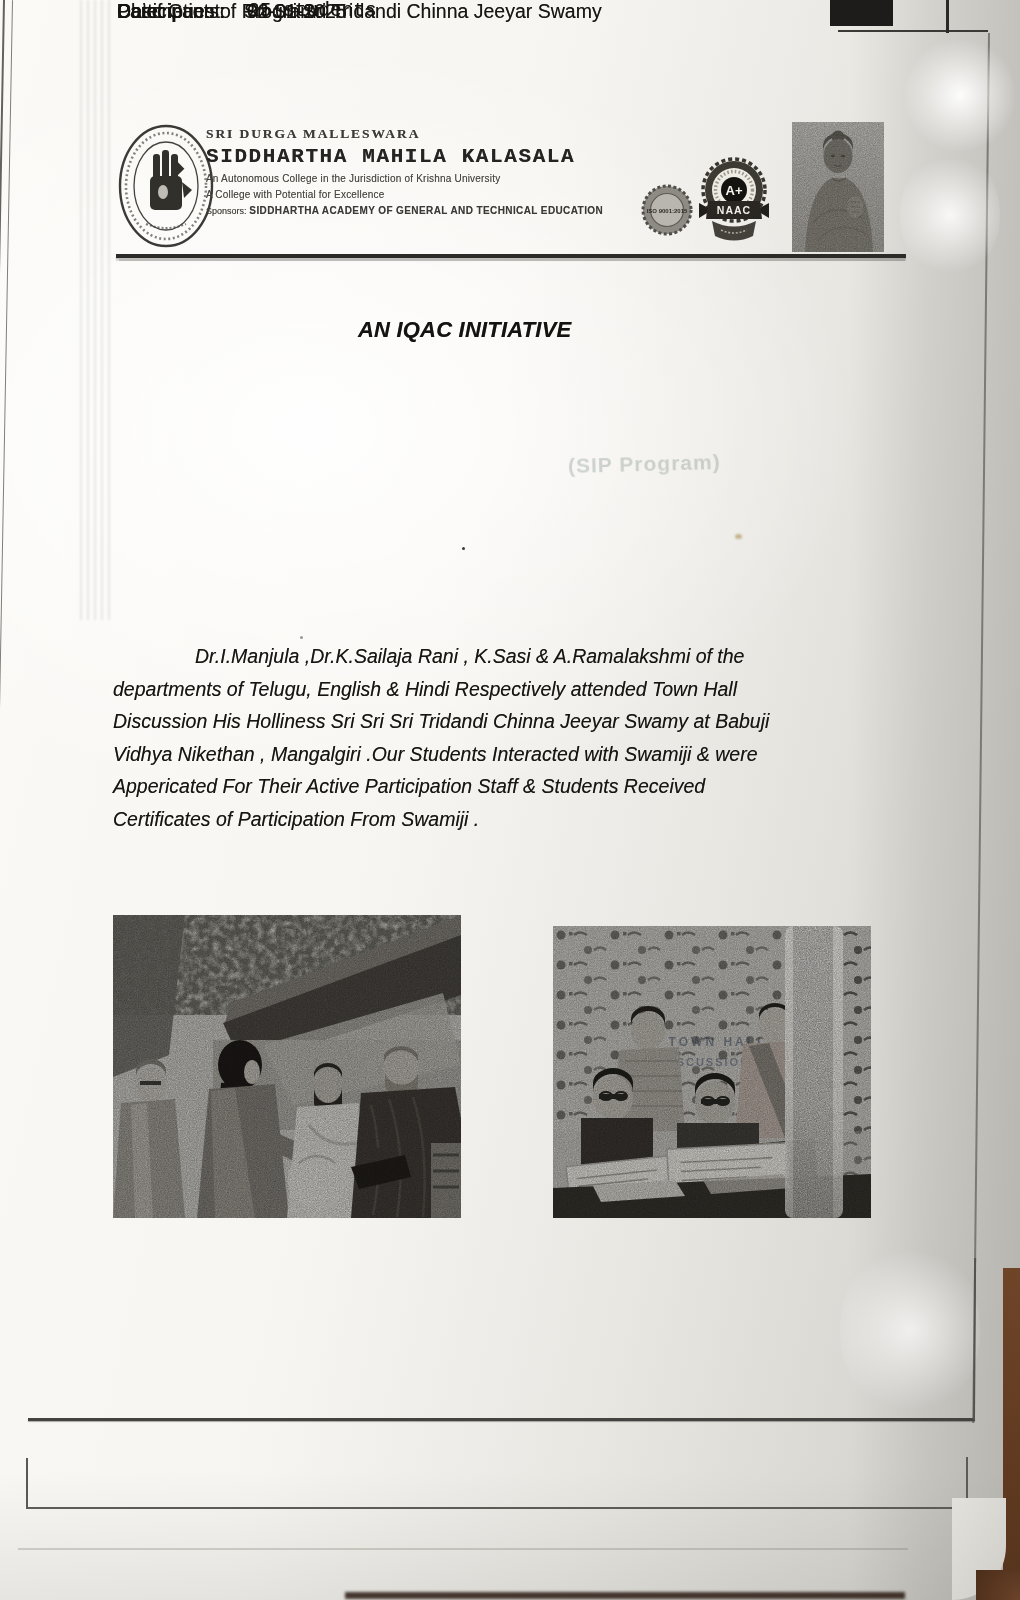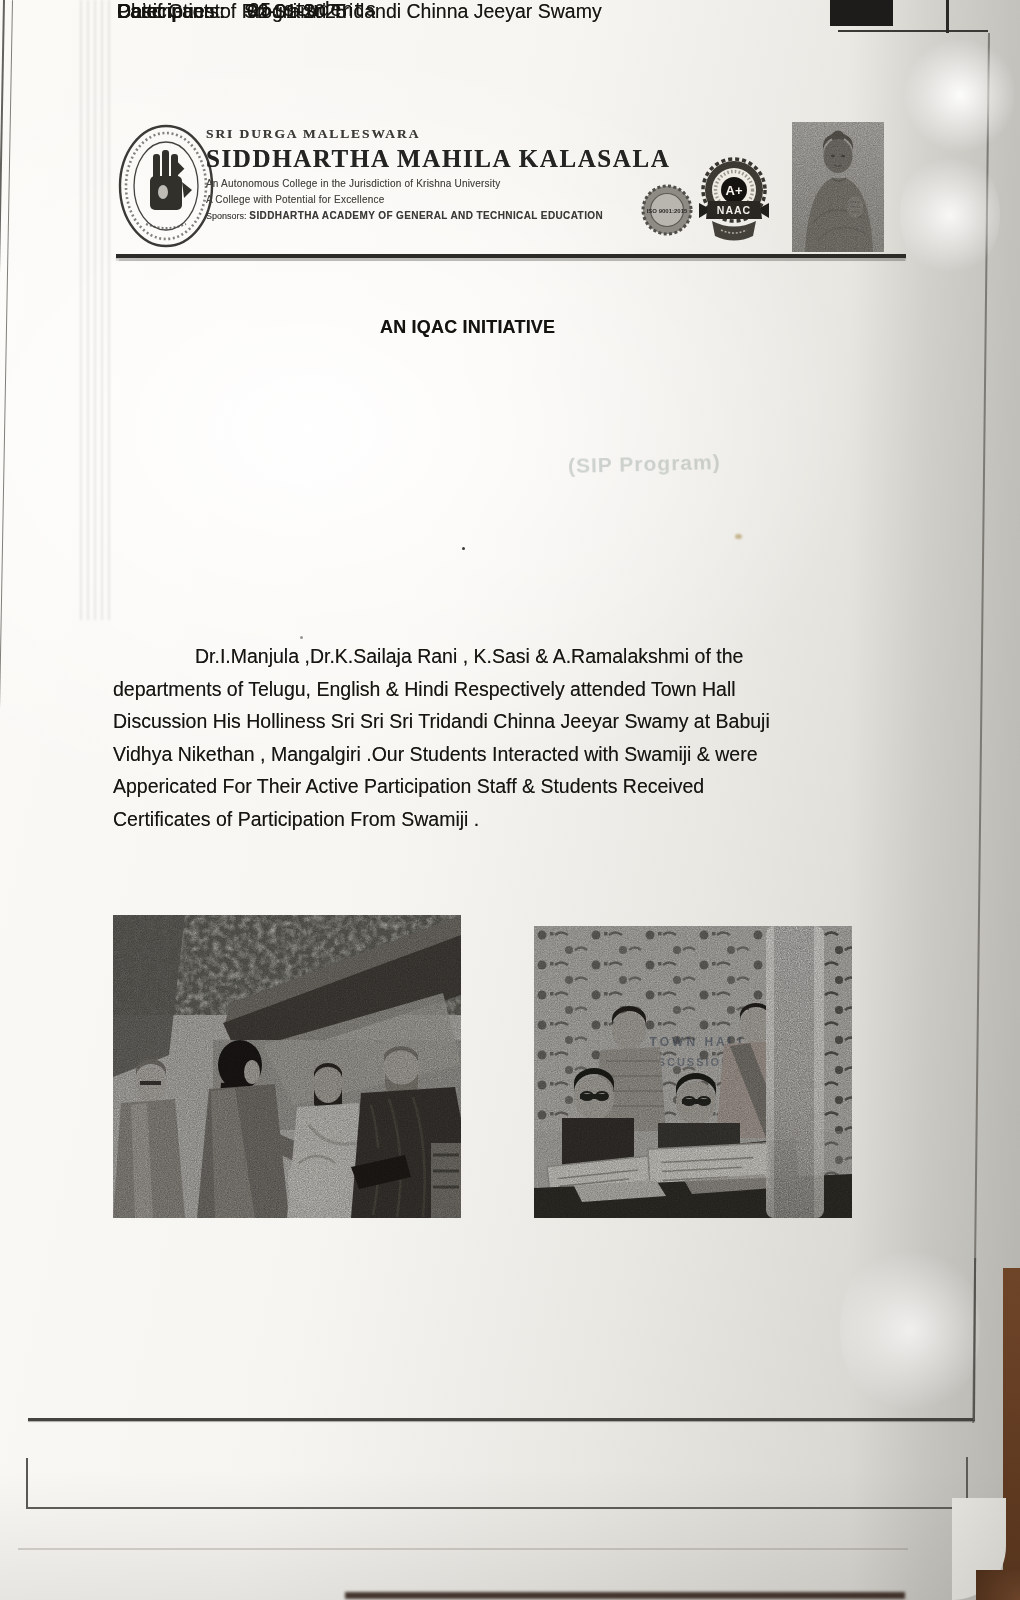--- a/index.html
+++ b/index.html
@@ -40,44 +40,44 @@
   .wood-strip{left:1003px;top:1268px;width:17px;height:332px;background:linear-gradient(180deg,#6f4528,#55331c);}
   .page-curl{left:952px;top:1498px;width:54px;height:102px;background:linear-gradient(120deg,#e3e1db,#cfcdc7);border-bottom-right-radius:60px;}
   .wood-corner{left:976px;top:1570px;width:44px;height:30px;background:radial-gradient(circle at 100% 100%,#6b432a,#4a2d18);}
   .speck1{left:462px;top:547px;width:3px;height:3px;border-radius:50%;background:#3c3a36;}
   .speck2{left:735px;top:534px;width:7px;height:5px;border-radius:50%;background:#9a7a30;opacity:.5;filter:blur(1px);}
   .speck3{left:300px;top:636px;width:3px;height:3px;border-radius:50%;background:#55534e;opacity:.6;}
   
   .hdr-text{left:206px;top:126px;width:560px;color:#2c2b29;}
   .hdr-line1{font-family:"Liberation Serif",serif;font-size:13.5px;letter-spacing:1.9px;color:#3c3b38;
     font-weight:600;text-shadow:0 0 .6px rgba(40,40,38,.5);}
-  .hdr-name{font-family:Liberation Serif, serif;font-size:25px;letter-spacing:1.6px;font-weight:700;color:#242422;
+  .hdr-name{font-family:Liberation Mono, monospace;font-size:21px;letter-spacing:1.6px;font-weight:700;color:#242422;
     margin-top:3px;text-shadow:0 0 .5px rgba(30,30,28,.6);}
   .hdr-sub{font-size:10px;color:#46453f;margin-top:5px;letter-spacing:.2px;text-shadow:0 0 .6px rgba(60,60,55,.45);}
   .hdr-sponsor{font-size:10px;color:#3b3a36;margin-top:5px;text-shadow:0 0 .6px rgba(60,60,55,.45);}
   .hdr-sponsor b{font-size:10px;font-weight:700;letter-spacing:.4px;}
   .hdr-rule{left:116px;top:254px;width:790px;height:3.5px;background:#2d2b28;box-shadow:0 2.5px 1px rgba(70,68,62,.35);}
   
-  .title1{left:380px;top:317px;font-size:18px;font-weight:700;color:#14130f;letter-spacing:.2px;text-shadow:0 0 .5px rgba(0,0,0,.5);}
+  .title1{left:358px;top:317px;font-size:22px;font-weight:700;color:#14130f;letter-spacing:.2px;text-shadow:0 0 .5px rgba(0,0,0,.5);font-style:italic;}
   .title2{left:344px;top:361px;font-size:20.5px;font-weight:700;color:#14130f;text-shadow:0 0 .5px rgba(0,0,0,.5);}
   .ghost{left:568px;top:452px;font-size:21px;font-weight:700;color:rgba(138,150,143,.38);
     transform:rotate(-1.5deg);letter-spacing:1px;filter:blur(.7px);}
   
   .drow{font-size:19.5px;color:#171613;text-shadow:0 0 .5px rgba(10,10,8,.55);}
   .lab{position:absolute;left:117px;white-space:nowrap;}
   .val{position:absolute;white-space:nowrap;}
   .r1{top:450px;} .r1 .val{left:247px;}
   .r2{top:498px;} .r2 .val{left:244px;text-align:center;}
   .r3{top:546px;} .r3 .val{left:248px;font-family:Liberation Mono, monospace;}
   .r4{top:593px;}
   .para{left:113px;top:640px;width:800px;font-size:19.5px;line-height:32.5px;color:#161511;
-    white-space:pre-line;text-indent:82px;text-shadow:0 0 .5px rgba(10,10,8,.5);}
+    white-space:pre-line;text-indent:82px;text-shadow:0 0 .5px rgba(10,10,8,.5);font-style:italic;}
   
   .photo1{left:113px;top:915px;width:348px;height:303px;}
-  .photo2{left:528px;top:926px;width:324px;height:292px;text-align:right;}
+  .photo2{left:553px;top:926px;width:324px;height:292px;}
   svg text{font-family:"Liberation Sans",sans-serif;}
 </style>
 </head>
 <body>
 
 <div id="stage">
 
   <div class="abs right-shade"></div>
   <div class="abs bottom-shade"></div>
   <div class="abs edge-left"></div>

